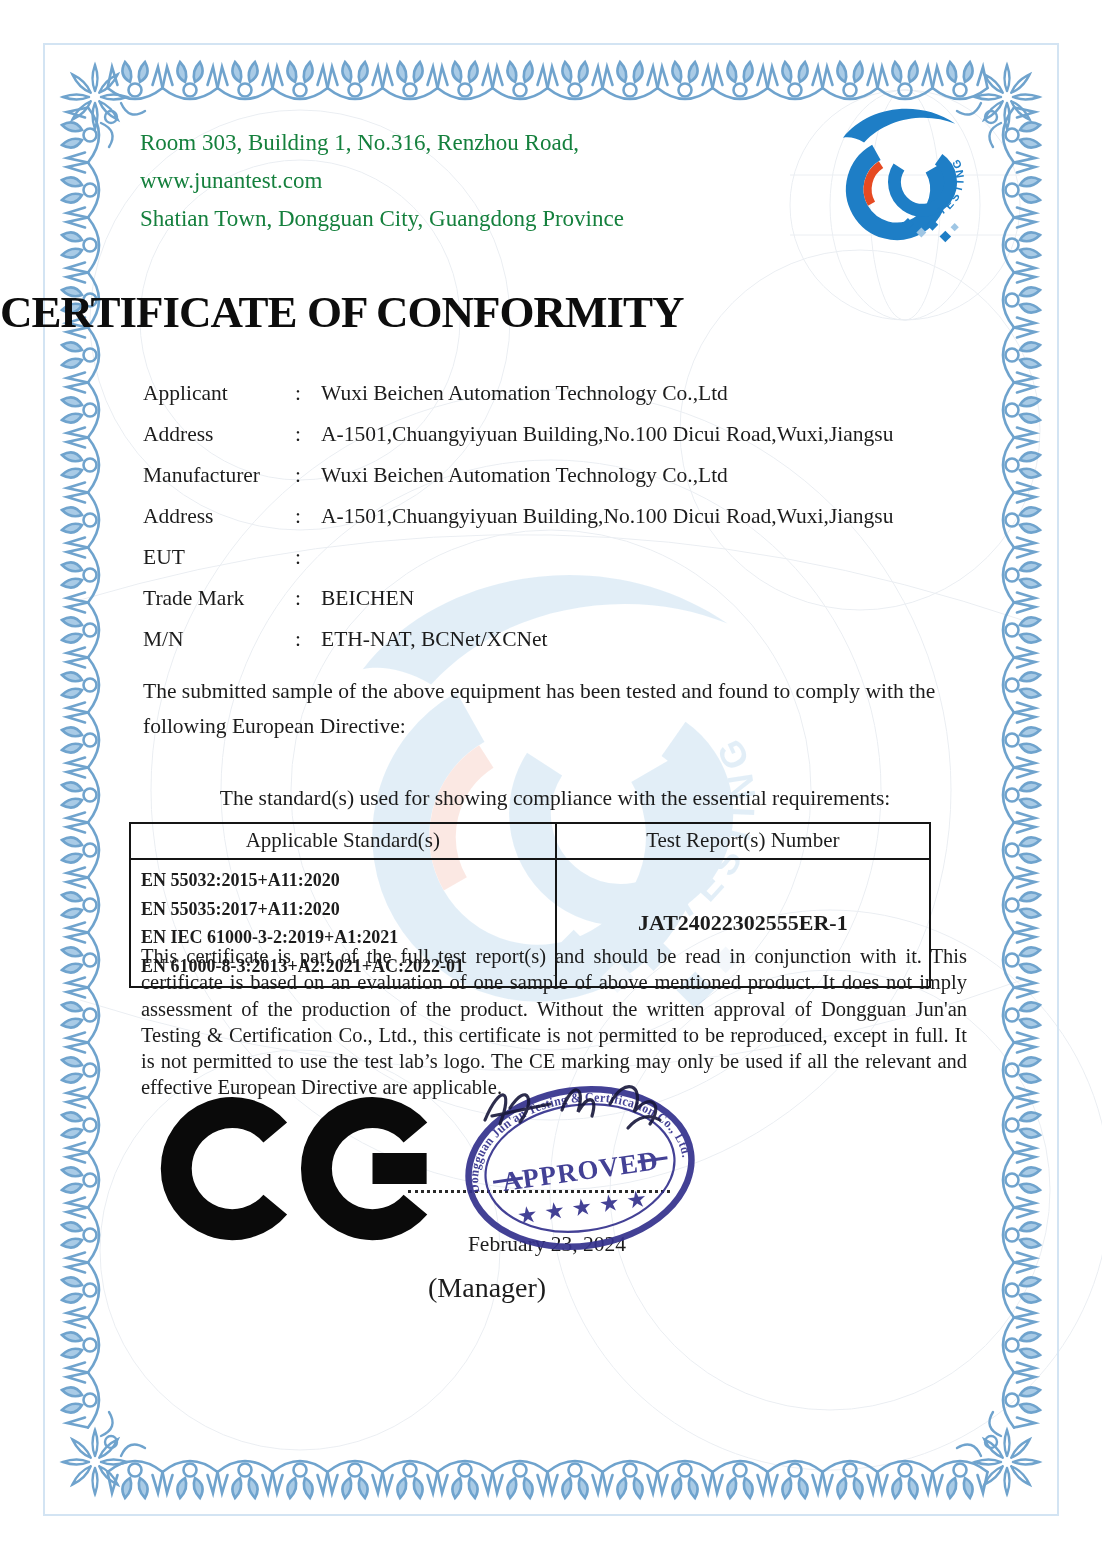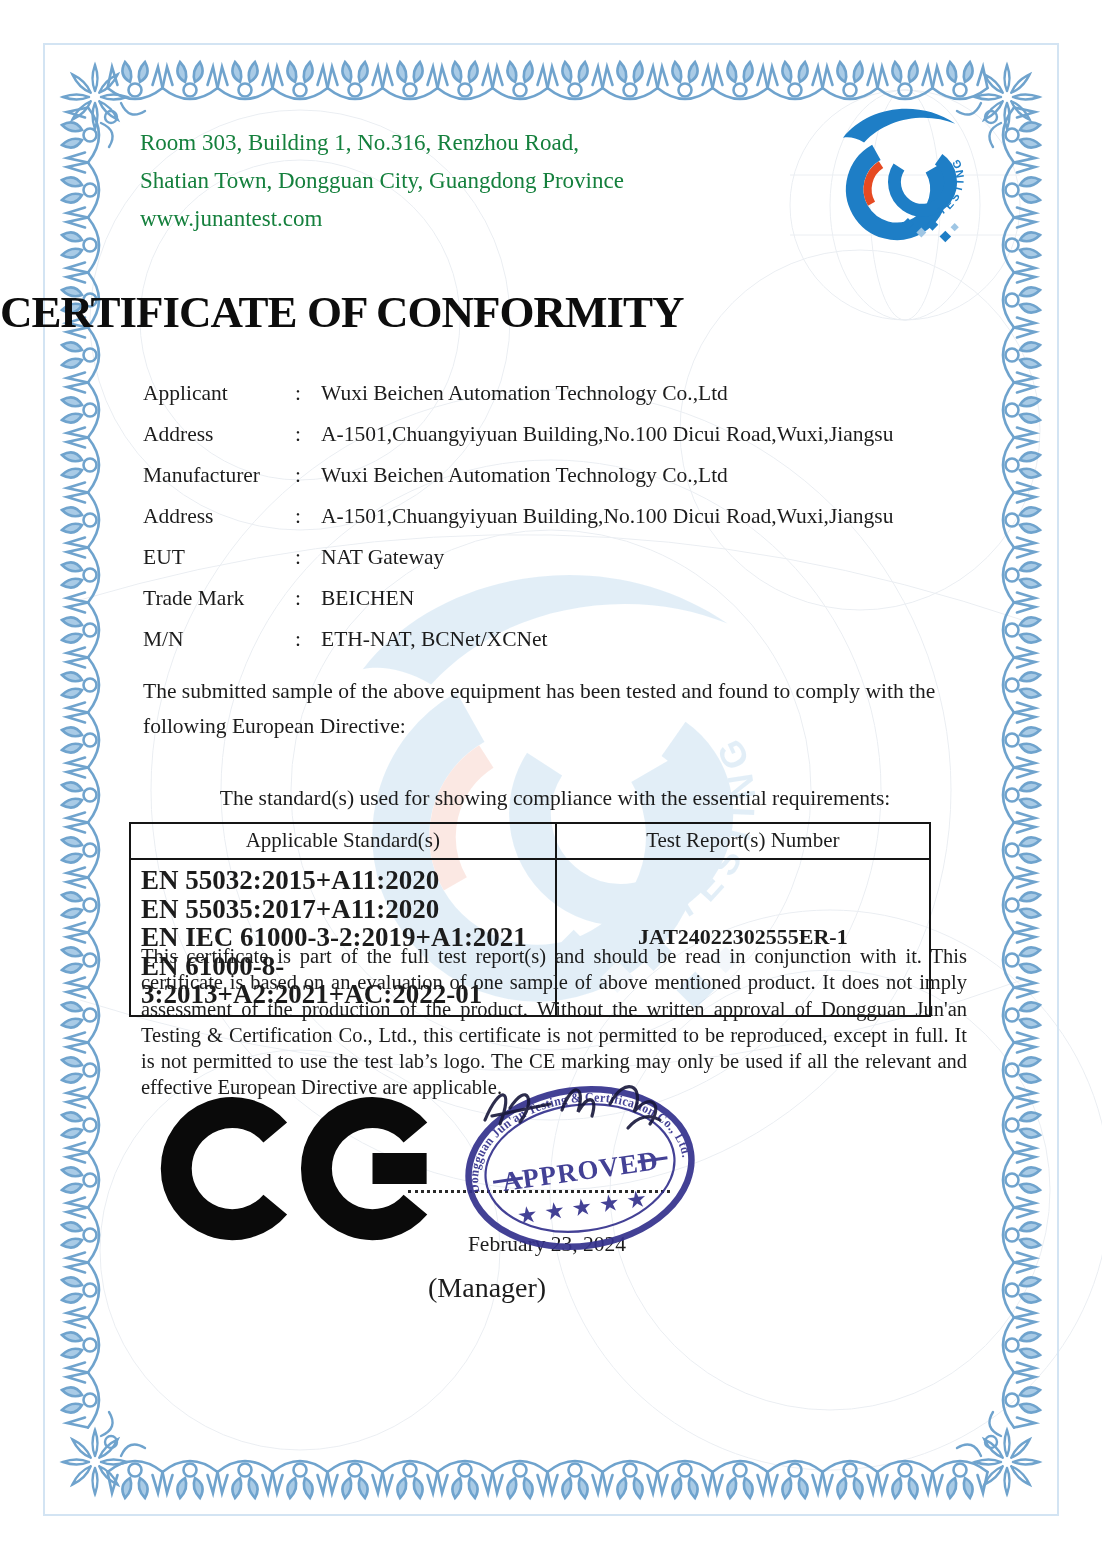--- a/index.html
+++ b/index.html
@@ -22,21 +22,21 @@
   .fcolon{width:26px;flex:none;}
   .fvalue{flex:1;}
 
   .intro{left:143px;top:674px;width:824px;font-size:21.5px;line-height:35px;}
   .directive{left:0;right:0;top:737px;text-align:center;font-size:21.5px;font-weight:bold;}
   .stdnote{left:143px;top:786px;width:824px;font-size:21.5px;text-align:center;}
 
   .stable{left:129px;top:792px;width:802px;border-collapse:collapse;table-layout:fixed;margin-top:30px;}
   .stable td,.stable th{border:2px solid #151515;}
   .stable th{font-size:21px;font-weight:normal;text-align:center;padding:4px 0 5px;}
-  .cell-standards{font-size:27px;font-weight:bold;line-height:28.5px;padding:6px 8px 6px 10px;vertical-align:middle;}
+  .cell-standards{font-size:18px;font-weight:bold;line-height:28.5px;padding:6px 8px 6px 10px;vertical-align:middle;}
   .cell-report{font-size:22px;font-weight:bold;text-align:center;vertical-align:middle;}
 
   .disclaimer{left:141px;top:943px;width:826px;font-size:20.5px;line-height:26.3px;text-align:justify;}
 
   .ce-box{left:155px;top:1093px;}
   .stamp-box{left:440px;top:1068px;z-index:3;}
   .dotline{left:408px;top:1166px;width:262px;height:24px;border-bottom:3px dotted #2a2a2a;z-index:2;}
   .manager{left:428px;top:1272px;width:240px;text-align:left;font-size:28px;z-index:2;}
   .sigdate{left:417px;top:1232px;width:260px;text-align:center;font-size:21.5px;z-index:2;}
 </style>
@@ -195,22 +195,22 @@
       <use href="#cf" transform="translate(95,97)"></use>
       <use href="#cf" transform="translate(1007,97) scale(-1,1)"></use>
       <use href="#cf" transform="translate(95,1462) scale(1,-1)"></use>
       <use href="#cf" transform="translate(1007,1462) scale(-1,-1)"></use>
     </svg>
 
   <div class="content">
 
     <div class="abs addr">
       <div>Room 303, Building 1, No.316, Renzhou Road,</div>
+      <div>www.junantest.com</div>
       <div>Shatian Town, Dongguan City, Guangdong Province</div>
-      <div>www.junantest.com</div>
     </div>
 
     <div class="abs logo-box">
       <svg width="152" height="152" viewBox="0 0 130 130">
         <use href="#logoG"></use>
       </svg>
     </div>
 
     <div class="abs title">CERTIFICATE OF CONFORMITY</div>
 
@@ -231,21 +231,20 @@
         <span class="fvalue">Wuxi Beichen Automation Technology Co.,Ltd</span>
       </div>
       <div class="frow">
         <span class="flabel">Address</span>
         <span class="fcolon">:</span>
         <span class="fvalue">A-1501,Chuangyiyuan Building,No.100 Dicui Road,Wuxi,Jiangsu</span>
       </div>
       <div class="frow">
         <span class="flabel">EUT</span>
         <span class="fcolon">:</span>
-        <span class="fvalue">NAT Gateway</span>
       </div>
       <div class="frow">
         <span class="flabel">Trade Mark</span>
         <span class="fcolon">:</span>
         <span class="fvalue">BEICHEN</span>
       </div>
       <div class="frow">
         <span class="flabel">M/N</span>
         <span class="fcolon">:</span>
         <span class="fvalue">ETH-NAT, BCNet/XCNet</span>

